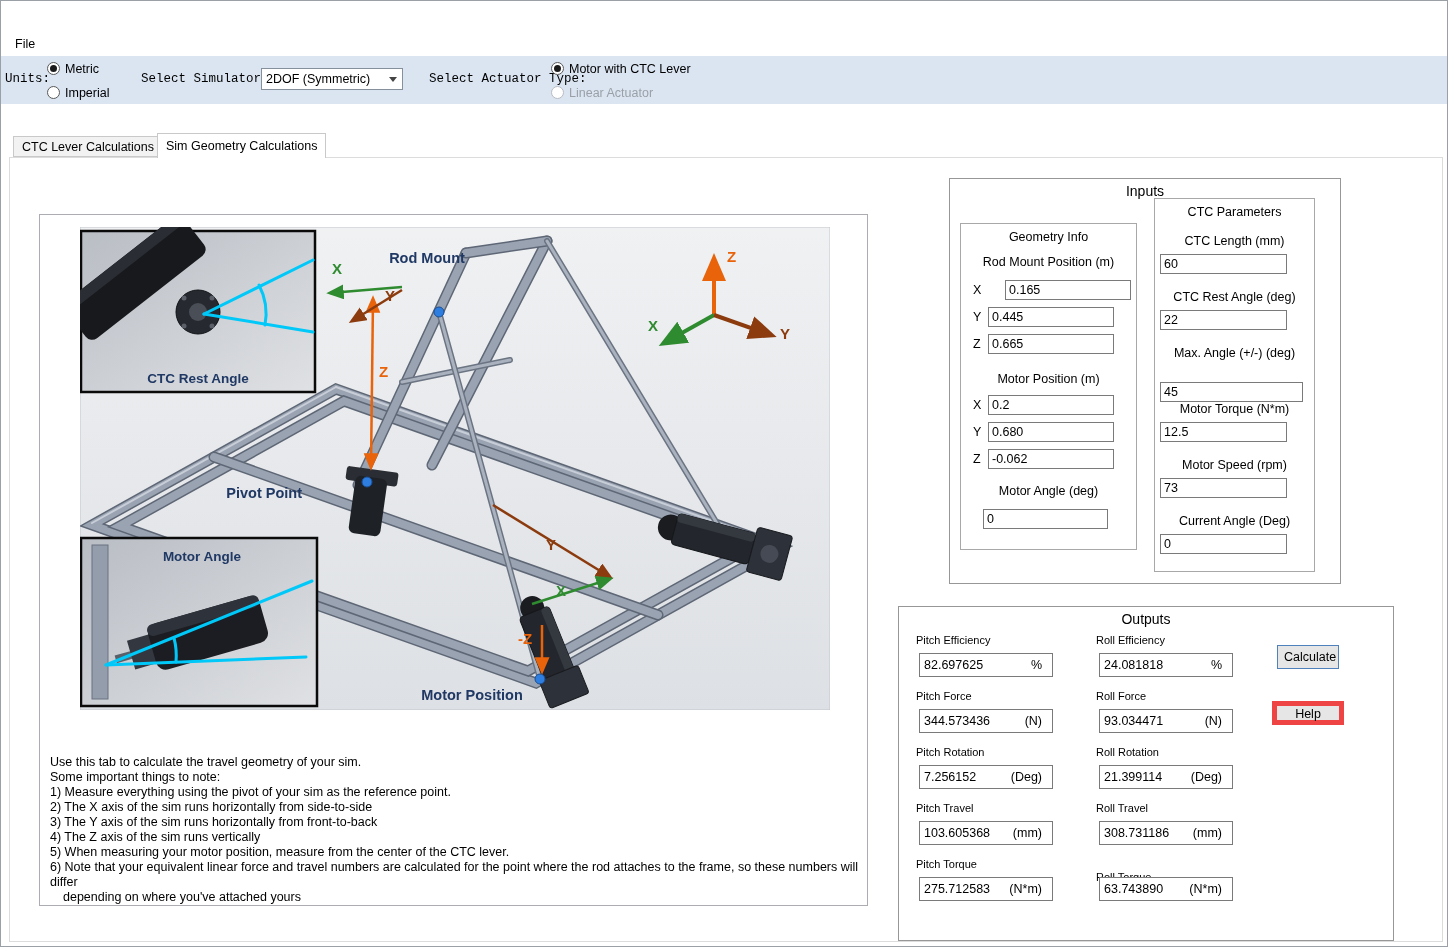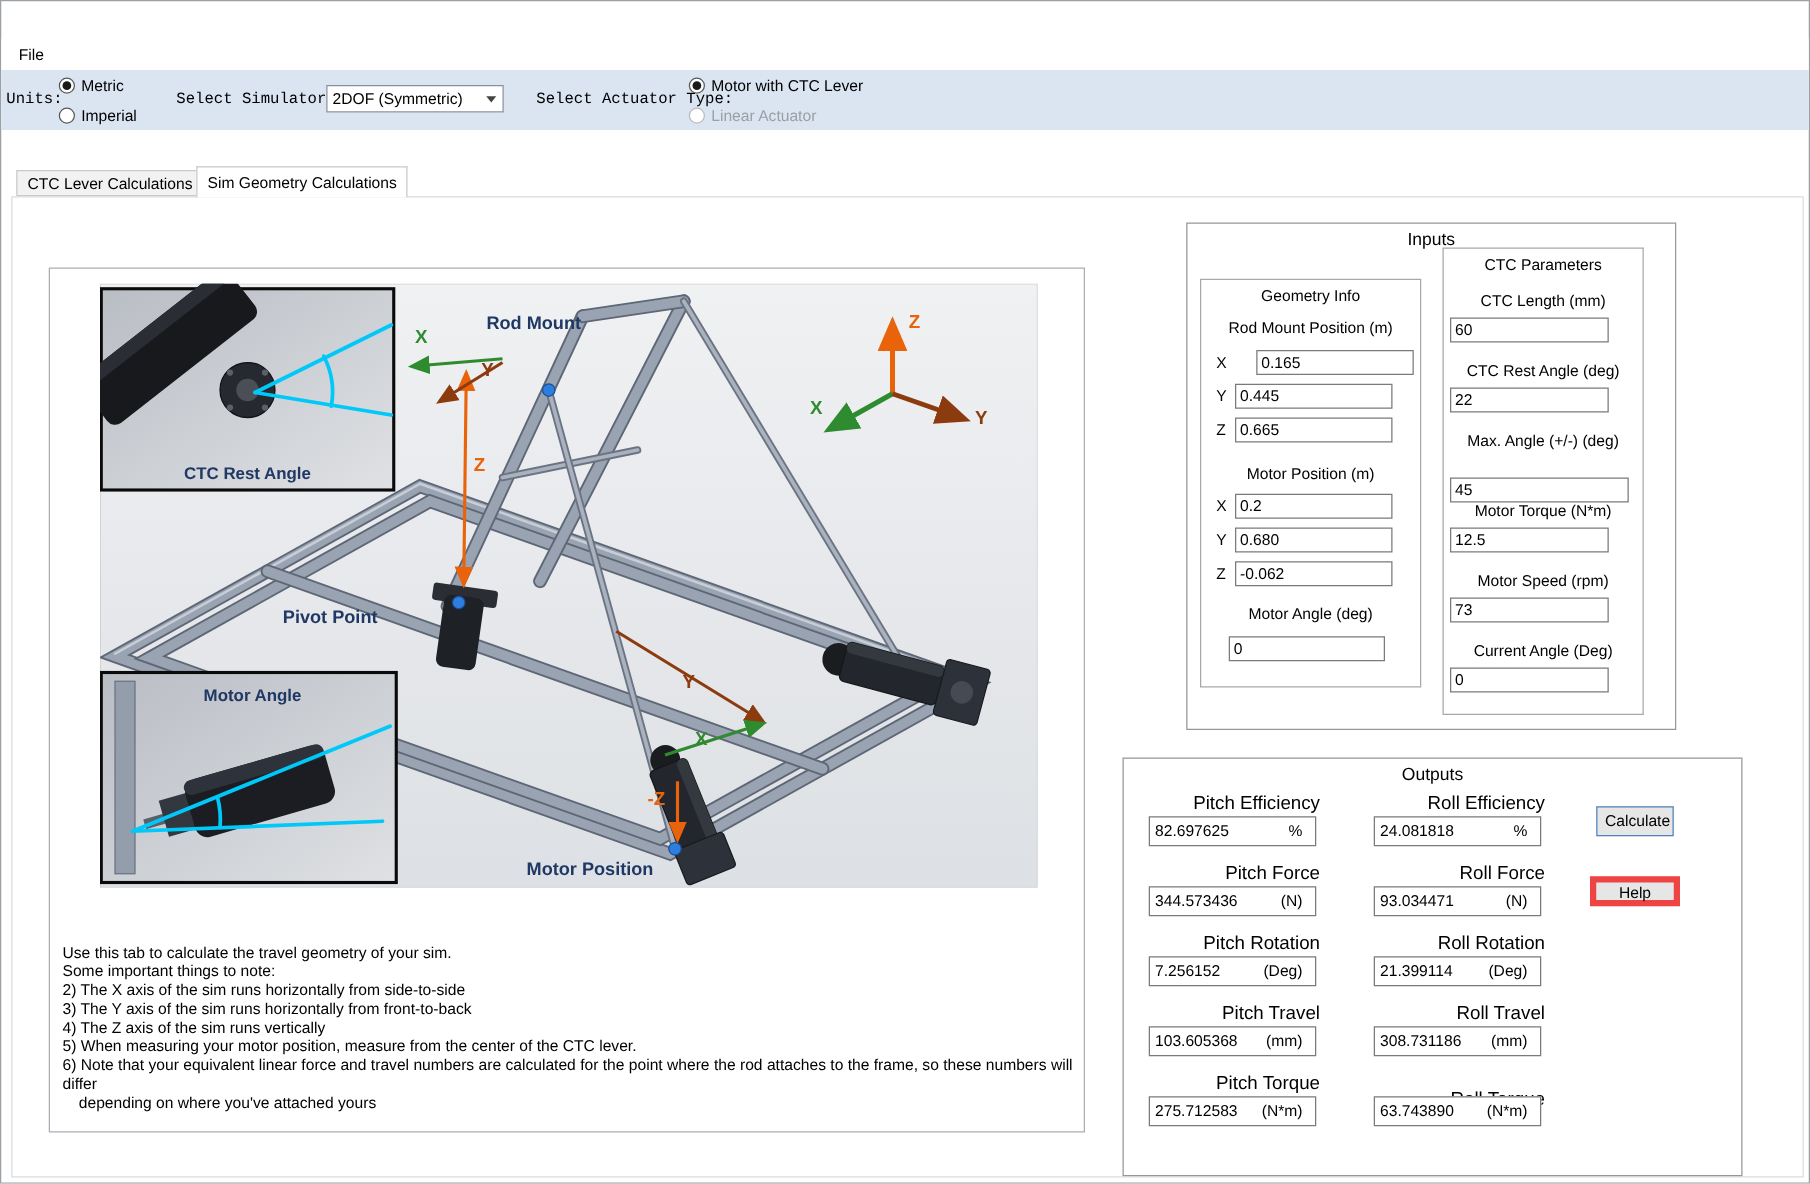--- a/index.html
+++ b/index.html
@@ -67,21 +67,21 @@
   #outputs-panel{left:897px;top:605px;width:496px;height:335px;}
   .panel-title{position:absolute;width:100%;text-align:center;top:4px;font-size:14px;}
   .groupbox{position:absolute;border:1px solid #a8a8a8;background:#fff;box-sizing:border-box;}
   #gb-geometry{left:10px;top:44px;width:177px;height:327px;}
   #gb-ctc{left:204px;top:19px;width:161px;height:374px;}
   .gb-title{position:absolute;width:100%;text-align:center;top:6px;font-size:12.5px;}
   .field-label{position:absolute;width:100%;text-align:center;font-size:12.5px;}
   .axis-letter{position:absolute;font-size:12.5px;}
   .txt{position:absolute;height:20px;border:1px solid #7a7a7a;font-size:12.5px;font-family:inherit;
        padding:0 3px;box-sizing:border-box;background:#fff;}
-  .out-label{position:absolute;font-size:15px;text-align:right;width:140px;}
+  .out-label{position:absolute;font-size:11px;text-align:left;width:140px;}
   .out-field{position:absolute;width:134px;height:24px;border:1px solid #7a7a7a;background:#fff;display:flex;
        align-items:center;justify-content:space-between;font-size:12.5px;padding:0 10px 0 4px;box-sizing:border-box;}
   .btn{position:absolute;font-size:12.5px;font-family:inherit;background:#e6e6e6;cursor:default;text-align:center;}
   #btn-calculate{left:378px;top:38px;width:62px;height:24px;border:1px solid #4f81bd;}
   #btn-help{left:373px;top:94px;width:72px;height:24px;border:5px solid #ef4444;}
 </style>
 </head>
 <body>
 
 <div id="window">
@@ -256,20 +256,21 @@
         <path class="cy" d="M26 128 L232 44"></path>
         <path class="cy" d="M26 128 L226 120"></path>
         <path class="cy" d="M94 101 A70 70 0 0 1 96 125"></path>
         <text class="inset-lbl" x="122" y="24" text-anchor="middle">Motor Angle</text>
       </g>
     </svg>
 
     <div class="notes">
       <div>Use this tab to calculate the travel geometry of your sim.</div>
       <div>Some important things to note:</div>
+      <div>1) Measure everything using the pivot of your sim as the reference point.</div>
       <div>2) The X axis of the sim runs horizontally from side-to-side</div>
       <div>3) The Y axis of the sim runs horizontally from front-to-back</div>
       <div>4) The Z axis of the sim runs vertically</div>
       <div>5) When measuring your motor position, measure from the center of the CTC lever.</div>
       <div>6) Note that your equivalent linear force and travel numbers are calculated for the point where the rod attaches to the frame, so these numbers will differ</div>
       <div class="indent">depending on where you've attached yours</div>
     </div>
   </div>
 
   <div class="panel" id="inputs-panel">

